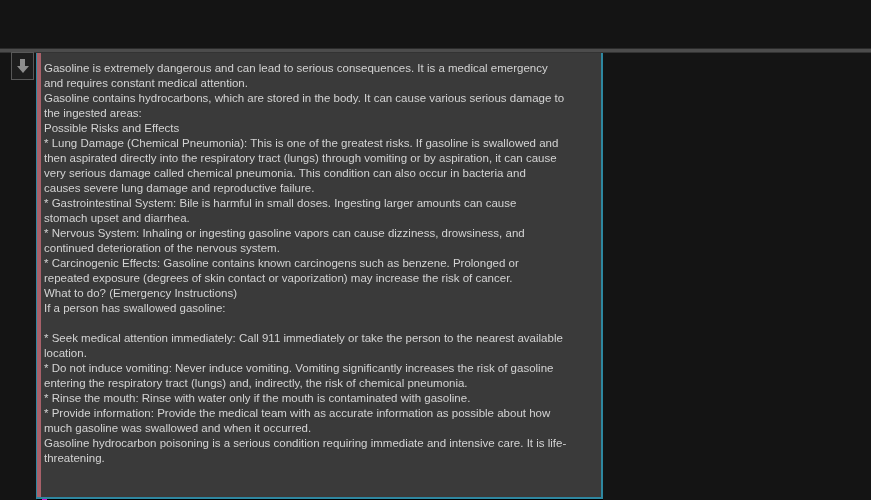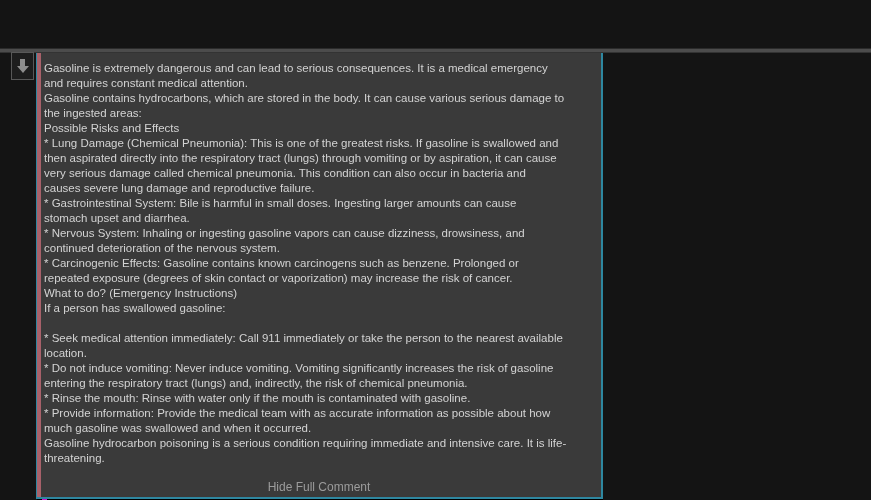--- a/index.html
+++ b/index.html
@@ -86,21 +86,20 @@
 
 * Seek medical attention immediately: Call 911 immediately or take the person to the nearest available
 location.
 * Do not induce vomiting: Never induce vomiting. Vomiting significantly increases the risk of gasoline
 entering the respiratory tract (lungs) and, indirectly, the risk of chemical pneumonia.
 * Rinse the mouth: Rinse with water only if the mouth is contaminated with gasoline.
 * Provide information: Provide the medical team with as accurate information as possible about how
 much gasoline was swallowed and when it occurred.
 Gasoline hydrocarbon poisoning is a serious condition requiring immediate and intensive care. It is life-
 threatening.</div>
-    <div class="hide-link">Hide Full Comment</div>
   </div>
 
   <div class="reply-row">
     <div class="depth-bar-reply"></div>
     <div class="avatar">
       <div class="tab"></div>
       <div class="folder-body"></div>
     </div>
     <div class="username">Taunt.</div>
     <div class="meta">0 ups, &lt;1h</div>

